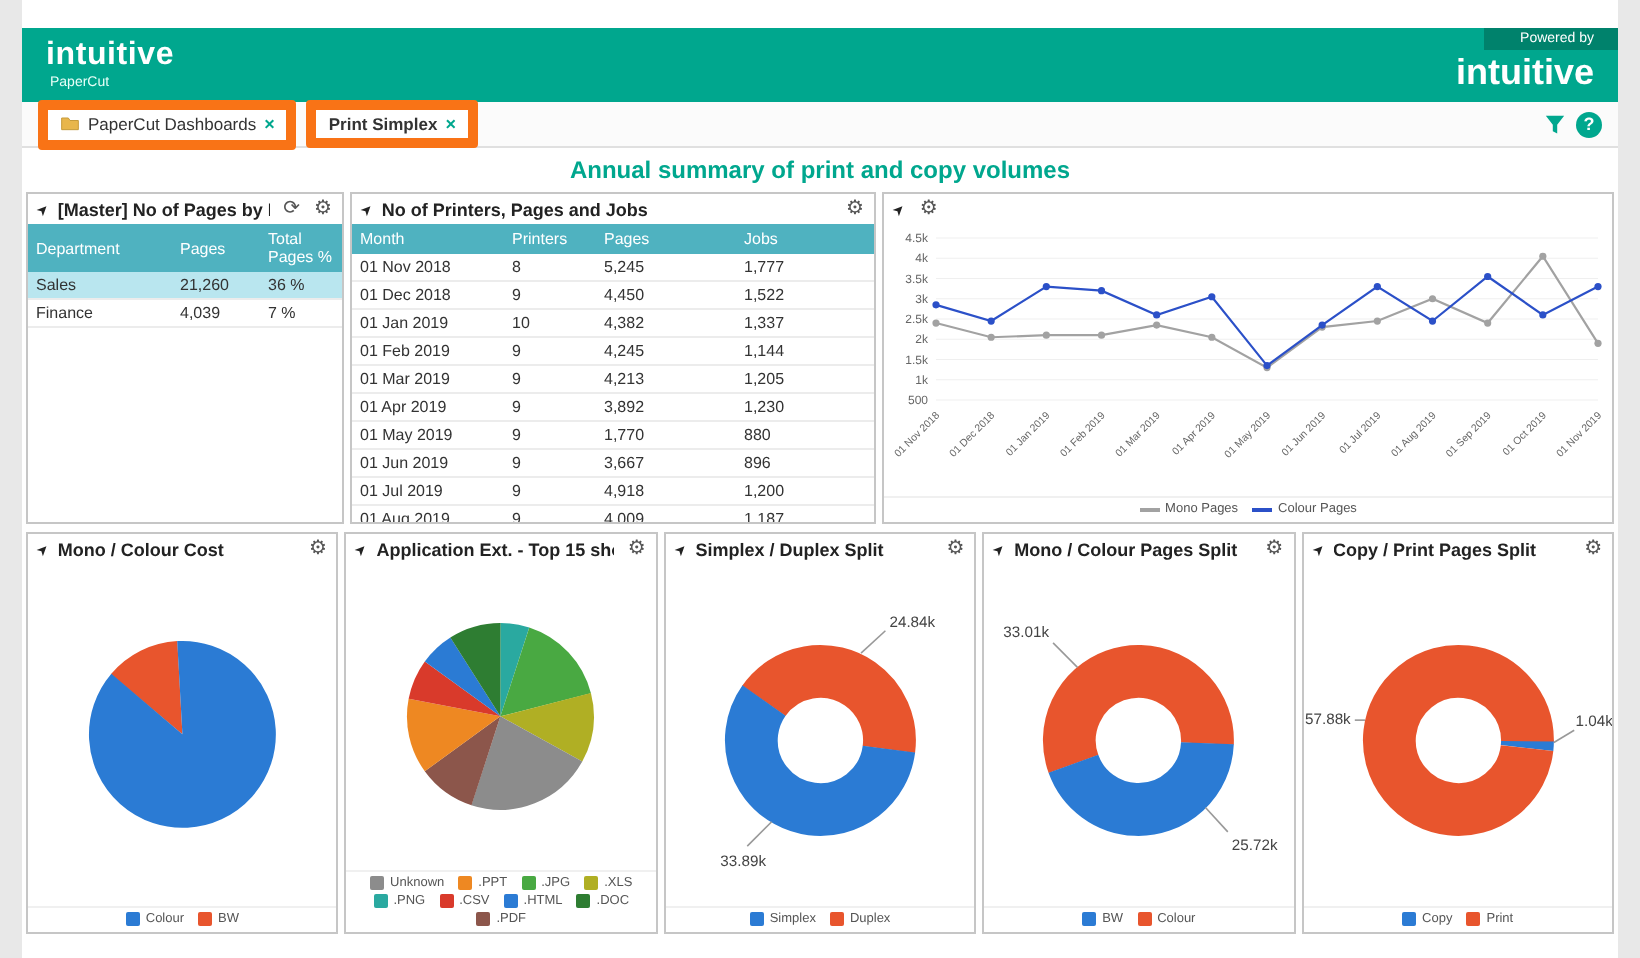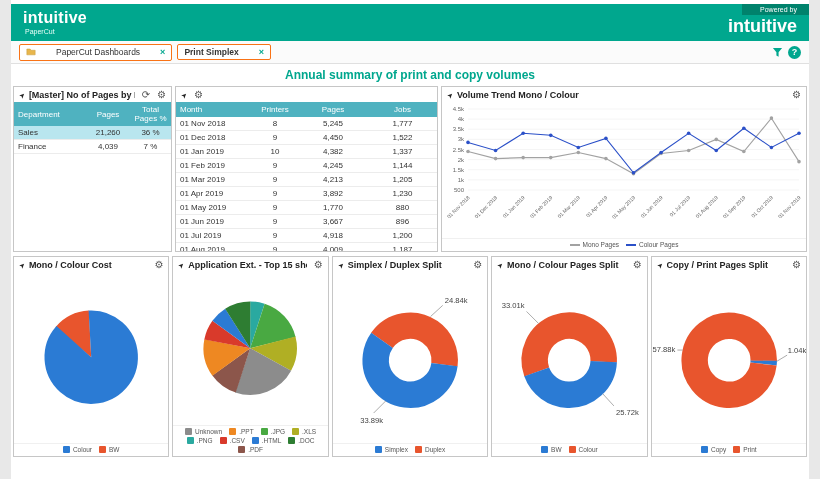--- a/index.html
+++ b/index.html
@@ -1,31 +1,31 @@
 <!DOCTYPE html>
 <html><head>
 <meta charset="utf-8">
 <style>
   *{box-sizing:border-box;margin:0;padding:0}
   html,body{width:820px;height:479px;overflow:hidden}
   body{background:#e8e8e8;font-family:"Liberation Sans",sans-serif}
-  .app{width:798px;height:479px;margin:0 auto;background:#fff;padding-top:4px}
+  .app{width:798px;height:479px;margin:0 auto;background:#fff;padding-top:14px}
 
   
   .topbar{height:37px;background:#00a78e;display:flex;justify-content:space-between;align-items:stretch;padding-left:12px}
   .brand{display:flex;flex-direction:column;justify-content:center}
   .brand-name{color:#fff;font-weight:bold;font-size:16px;line-height:1;letter-spacing:.3px}
   .brand-sub{color:#e8fff8;font-size:7px;margin-top:2px;padding-left:2px}
   .brand-right{display:flex;flex-direction:column;align-items:flex-end}
   .powered{background:#00826c;color:#fff;font-size:7px;padding:2px 12px 2px 18px}
   .powered-logo{color:#fff;font-weight:bold;font-size:18px;line-height:1;padding:2px 12px 0 0}
 
   
   .tabbar{height:23px;background:#fbfbfb;border-bottom:1px solid #e0e0e0;display:flex;align-items:center;gap:5px;padding:0 8px}
-  .tab{display:flex;align-items:center;gap:20px;border:1px solid #f97316;border-radius:2px;background:#fff;font-size:8.5px;color:#333;padding:2px 6px;cursor:pointer;white-space:nowrap}
+  .tab{display:flex;align-items:center;gap:4px;border:5px solid #f97316;border-radius:2px;background:#fff;font-size:8.5px;color:#333;padding:2px 6px;cursor:pointer;white-space:nowrap}
   .tab.active{font-weight:bold}
   .tab .x{color:#00a78e;font-size:9px;font-weight:bold;line-height:1}
   .tab-spacer{flex:1}
   .help{width:13px;height:13px;border-radius:50%;background:#00a78e;color:#fff;font-size:9px;font-weight:bold;display:flex;align-items:center;justify-content:center;cursor:pointer}
   .funnel{display:flex;align-items:center;cursor:pointer}
 
   .page-title{height:22px;line-height:22px;text-align:center;color:#00a78e;font-weight:bold;font-size:12px}
 
   
   .row{display:flex;gap:3px;padding:0 2px}
@@ -40,21 +40,21 @@
   .panel-head{display:flex;align-items:center;gap:4px;padding:3px 5px 2px;flex:none}
   .ph-arrow{display:inline-block;transform:rotate(-45deg);font-size:7px;color:#222;line-height:1}
   .ph-title{font-size:9px;font-weight:bold;color:#222;flex:1;white-space:nowrap;overflow:hidden}
   .ph-ico{font-size:10px;color:#555;margin-left:3px;cursor:pointer;line-height:1}
 
   .panel-body{flex:1;overflow:hidden;position:relative;display:flex;flex-direction:column}
 
   
   table{width:100%;border-collapse:collapse;font-size:8px}
   th{background:#4fb2c0;color:#fff;font-weight:normal;text-align:left;padding:3px 4px}
-  th.r,td.r{text-align:center}
+  th.r,td.r{text-align:left}
   td{padding:2px 4px;color:#333;border-bottom:1px solid #ececec}
   tr.sel td{background:#b9e6ef}
   .t-dept th:nth-child(1){width:72px}
   .t-dept th:nth-child(2){width:44px}
   .t-printers th:nth-child(1){width:76px}
   .t-printers th:nth-child(2){width:46px}
   .t-printers th:nth-child(3){width:70px}
 
   
   .line-chart{flex:1}
@@ -136,20 +136,21 @@
                 <td class="r">7 %</td>
               </tr>
             </tbody>
           </table>
         </div>
     </div>
 
     <div class="panel p-printers">
       <div class="panel-head">
         <span class="ph-arrow">➤</span>
+        <span class="ph-title">No of Printers, Pages and Jobs</span>
         <span class="ph-ico">⚙</span>
       </div>
       <div class="panel-body">
           <table class="t-printers">
             <thead>
               <tr>
                 <th>Month</th>
                 <th class="r">Printers</th>
                 <th class="r">Pages</th>
                 <th class="r">Jobs</th>
@@ -217,21 +218,20 @@
                 <td class="r">1,187</td>
               </tr>
             </tbody>
           </table>
         </div>
     </div>
 
     <div class="panel p-trend">
       <div class="panel-head">
         <span class="ph-arrow">➤</span>
-        <span class="ph-title">Volume Trend Mono / Colour</span>
         <span class="ph-ico">⚙</span>
       </div>
       <div class="panel-body">
         <div class="line-chart">
             <svg viewBox="0 0 364 132">
               <line x1="26" x2="357" y1="88" y2="88" stroke="#efefef" stroke-width="0.6"></line>
               <text x="22" y="90" text-anchor="end" font-size="6" fill="#666">500</text>
               <line x1="26" x2="357" y1="77.875" y2="77.875" stroke="#efefef" stroke-width="0.6"></line>
               <text x="22" y="79.875" text-anchor="end" font-size="6" fill="#666">1k</text>
               <line x1="26" x2="357" y1="67.75" y2="67.75" stroke="#efefef" stroke-width="0.6"></line>

